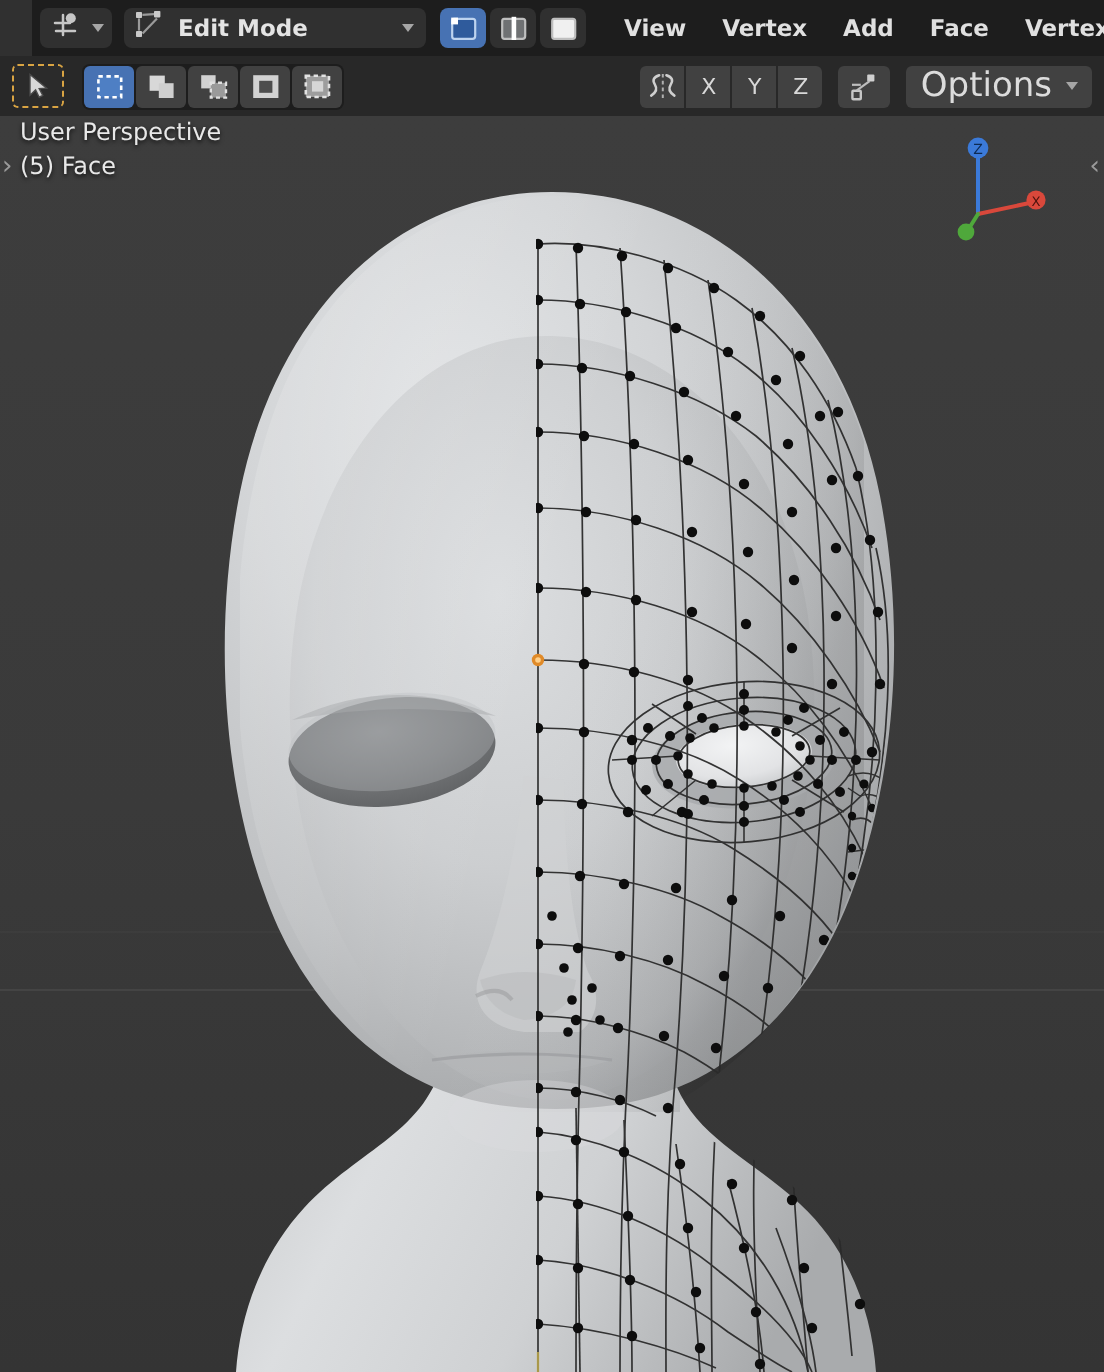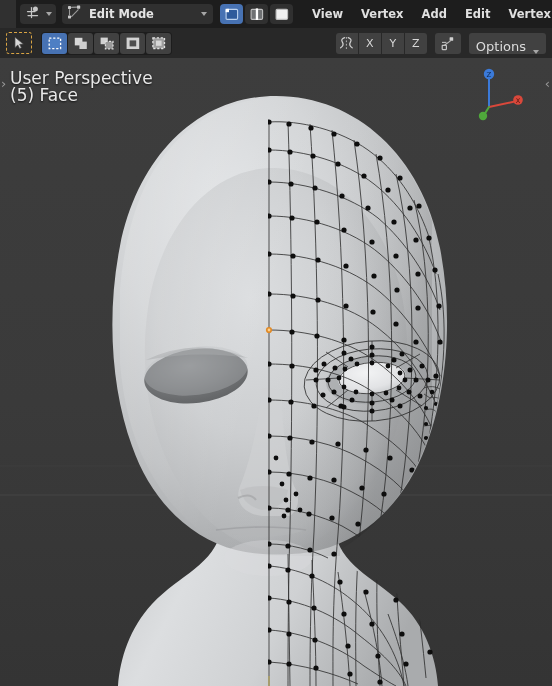--- a/index.html
+++ b/index.html
@@ -72,33 +72,33 @@
     display:flex;align-items:center;justify-content:center;cursor:pointer;
   }
   .axis-btn.last{border-radius:0 3px 3px 0;}
 
   .snap-btn{
     width:26px;height:21px;border-radius:3px;background:#414141;
     display:flex;align-items:center;justify-content:center;cursor:pointer;margin-right:8px;
   }
 
   .options-btn{
-    display:flex;align-items:flex-end;gap:5px;height:21px;border-radius:3px;
-    background:#414141;padding:0 7px;color:#dcdcdc;font-size:13px;cursor:pointer;
+    display:flex;align-items:center;gap:5px;height:21px;border-radius:3px;
+    background:#414141;padding:0 7px;color:#dcdcdc;font-size:17px;cursor:pointer;
   }
 
   
   .viewport{
     position:absolute;left:0;top:58px;width:552px;height:628px;
     background:#3a3a3a;overflow:hidden;
   }
   .vp-svg{position:absolute;left:0;top:0;width:552px;height:628px;display:block;}
 
   .vp-text{
-    position:absolute;left:10px;top:12px;color:#e8e8e8;font-size:17px;
+    position:absolute;left:10px;top:0;color:#e8e8e8;font-size:12px;
     line-height:17px;text-shadow:0 1px 2px rgba(0,0,0,.75);pointer-events:none;
   }
   .vp-text div{white-space:nowrap;}
 
   .side-chev{
     position:absolute;color:#9a9a9a;font-size:13px;cursor:pointer;user-select:none;
   }
   .side-chev.left{left:1px;top:18px;}
   .side-chev.right{right:2px;top:18px;}
 
@@ -161,21 +161,21 @@
         <svg width="16" height="15" viewBox="0 0 16 15">
           <path d="M3 2.4 H12.4 Q13.6 2.4 13.6 3.6 V11 Q13.6 12.4 12.2 12.4 H3.2 Q2.1 12.4 2.1 11.2 V3.6 Q2.1 2.4 3 2.4 Z" fill="#f0f0f0" stroke="#bfbfbf" stroke-width="1.1"></path>
         </svg>
       </div>
     </div>
 
     <div class="menu">
       <div class="menu-item">View</div>
       <div class="menu-item">Vertex</div>
       <div class="menu-item">Add</div>
-      <div class="menu-item">Edit</div>
+      <div class="menu-item">Face</div>
       <div class="menu-item">Vertex</div>
       <div class="menu-item">Edge</div>
 
     </div>
   </div>
 
   <div class="toolbar">
 
     <div class="tool-active">
       <svg width="13" height="14" viewBox="0 0 13 14">

